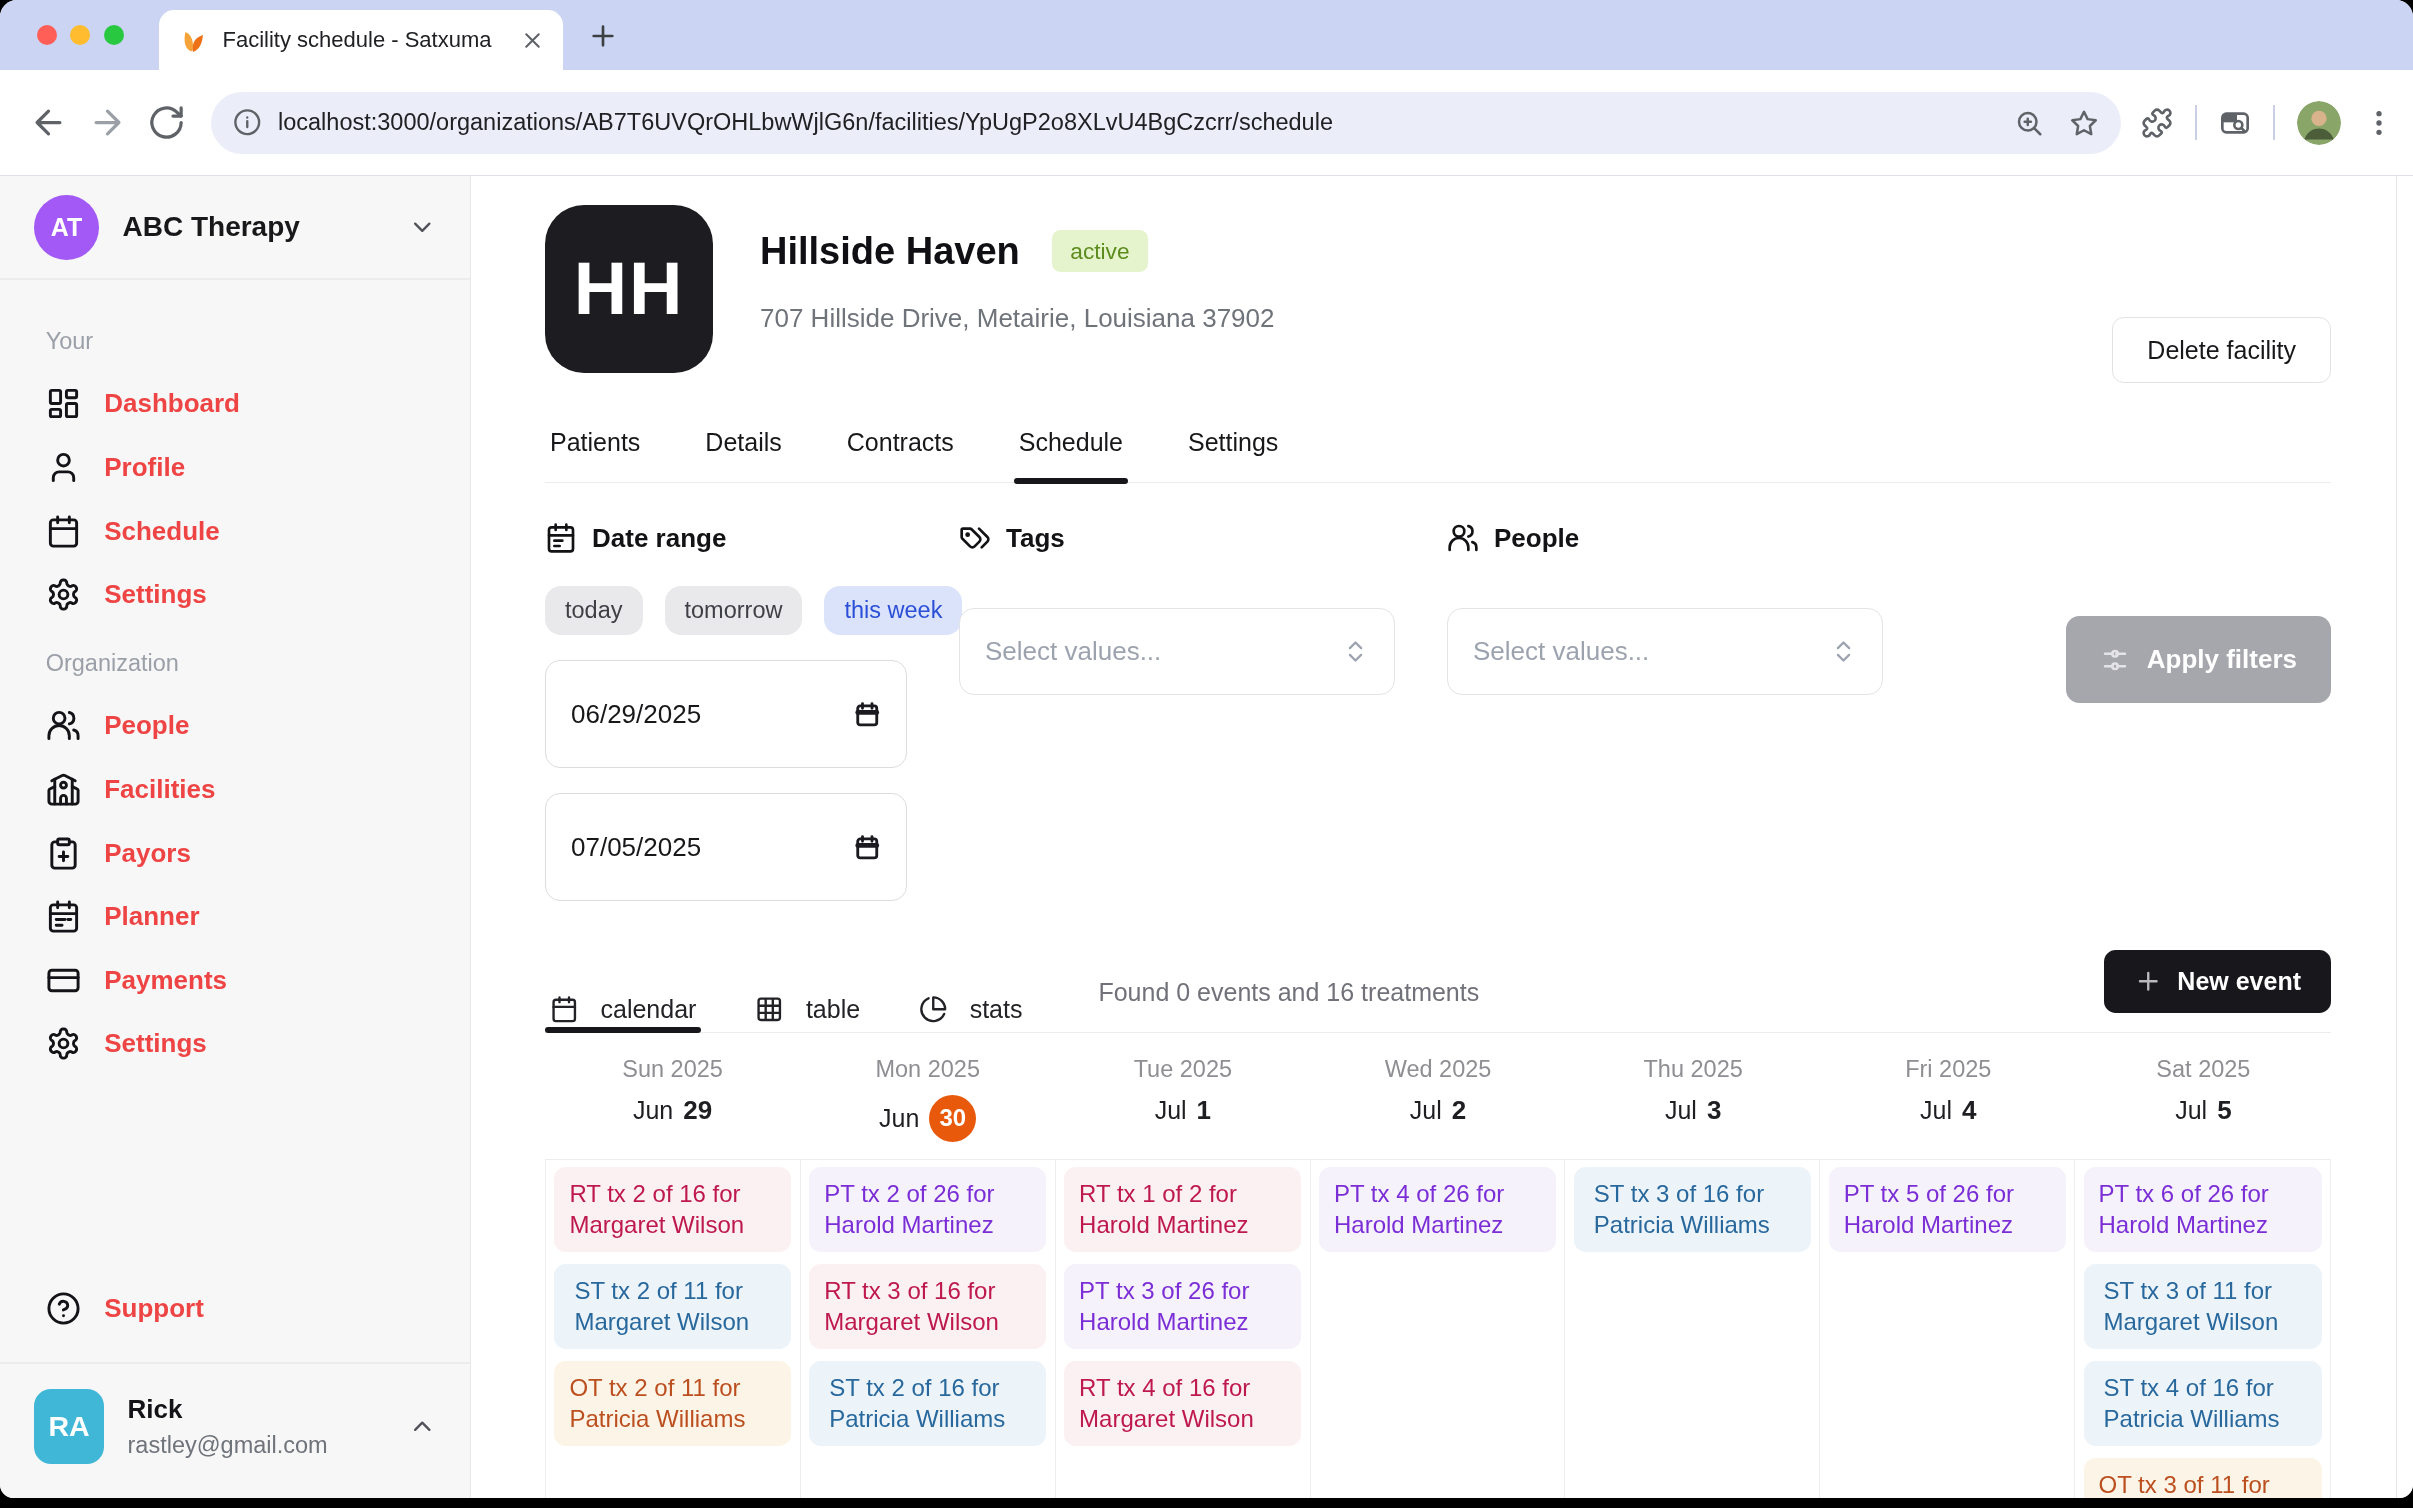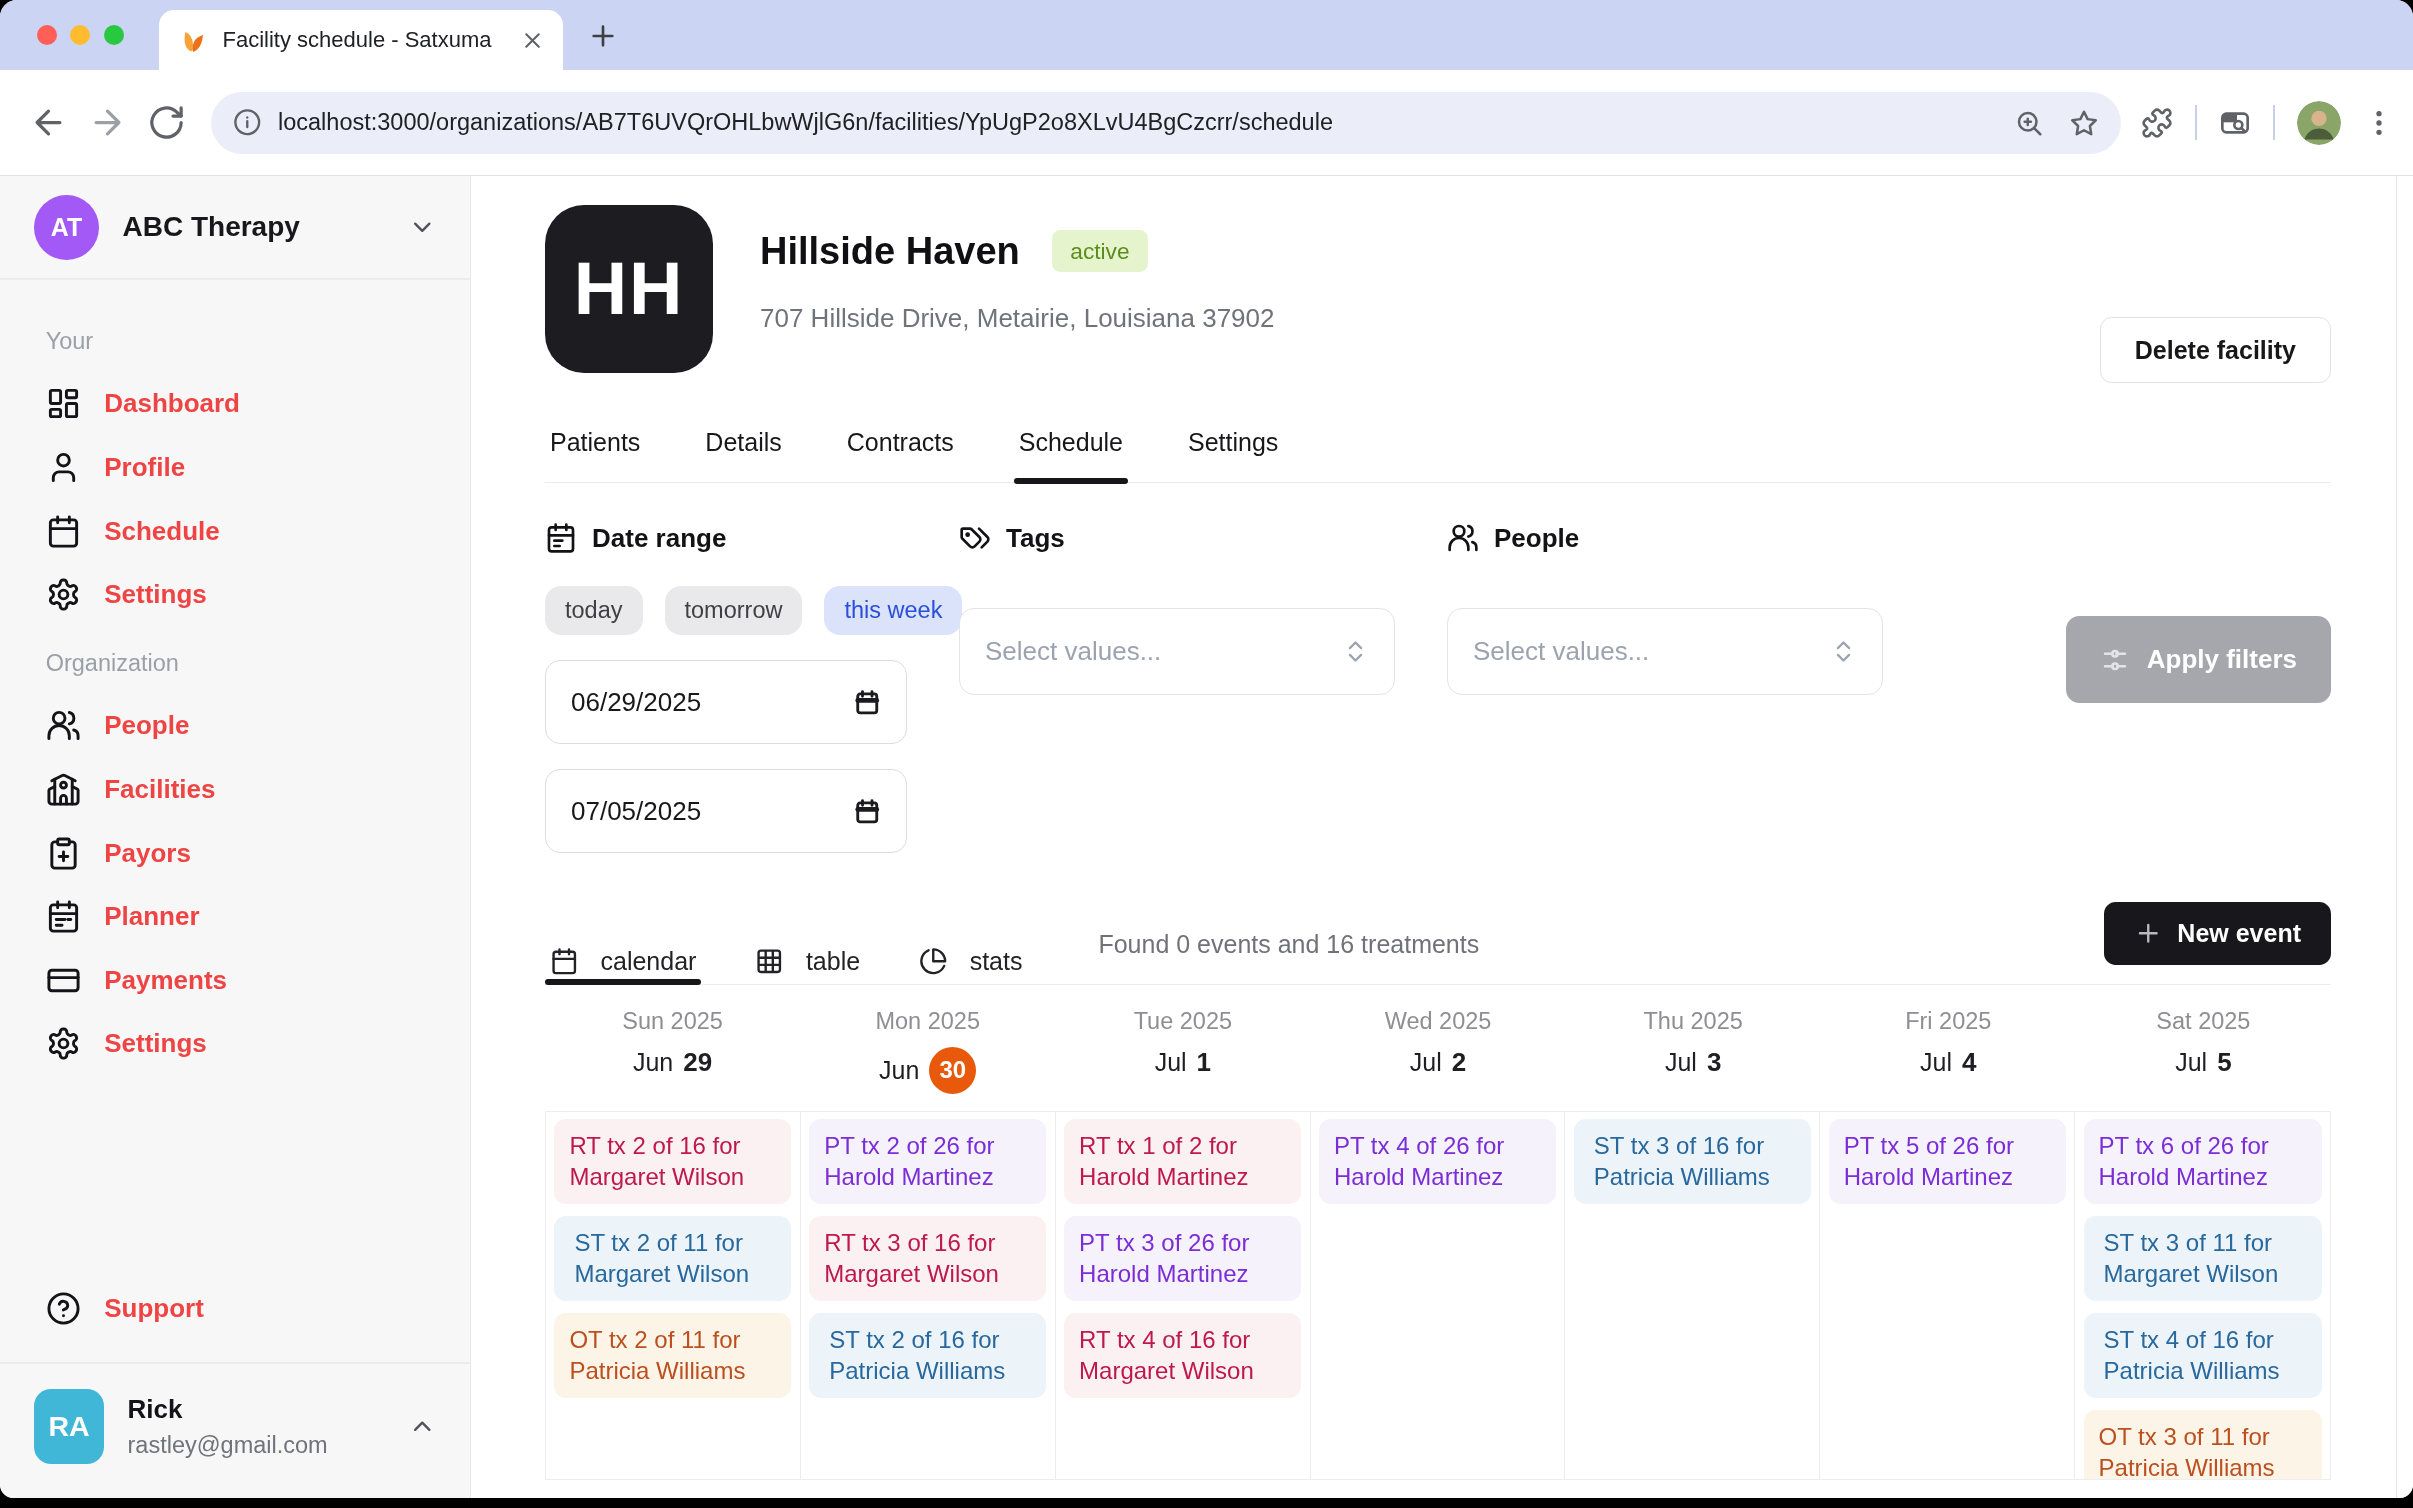--- a/index.html
+++ b/index.html
@@ -64,37 +64,37 @@
   .fac-avatar { width:168px; height:168px; border-radius:39px; background:var(--facility-avatar,#1c1c21);
     color:#fff; font-size:74px; font-weight:700; letter-spacing:1.7px;
     display:flex; align-items:center; justify-content:center; flex:none; }
   .fac-info { margin-left:47px; padding-top:25px; }
   .fac-titlerow { display:flex; align-items:center; }
   .fac-name { font-size:38px; font-weight:700; color:#101014; }
   .badge { margin-left:32px; font-size:22.7px; font-weight:500; color:var(--badge-text,#5c8c1d);
     background:var(--badge-bg,#e6f4cd); padding:7.6px 18.5px; border-radius:8.4px; }
   .fac-address { margin-top:30px; font-size:26px; color:#6f737a; }
   .delete-btn { position:absolute; right:65px; top:141px; background:#fff; border:1.7px solid #e2e2e6;
-    border-radius:11.7px; padding:17.6px 34px; font-size:25px; font-weight:700; color:#18181b; cursor:pointer; }
+    border-radius:11.7px; padding:17.6px 34px; font-size:25px; font-weight:400; color:#18181b; cursor:pointer; }
 
   
   .tabsrow { margin-top:44px; display:flex; gap:55px; border-bottom:1.7px solid #ececee; }
   .ptab { font-size:25px; font-weight:500; color:#18181b; padding:11.7px 5px 25px 5px; position:relative; cursor:pointer; }
   .ptab.active::after { content:""; position:absolute; left:0; right:0; bottom:-1.7px; height:5.9px;
     border-radius:3.4px; background:#17171b; }
 
   
   .filters { margin-top:39px; display:flex; align-items:flex-start; }
   .f-label { display:flex; align-items:center; gap:15px; font-size:26px; font-weight:700; color:#131316; }
   .f-label .ficon { width:32px; height:32px; color:#131316; }
   .colA { width:362px; }
   .chips { margin-top:32px; display:flex; gap:22px; }
   .chip { font-size:23.5px; color:#3f3f46; background:#e9e9eb; padding:11px 20px; border-radius:16px; cursor:pointer; white-space:nowrap; }
   .chip.active { background:var(--chip-active-bg,#dae3fa); color:var(--chip-active-text,#2b4fd6); font-weight:500;padding-left:20px; }
-  .dateinput { margin-top:25px; width:362px; height:84px; border:1.7px solid #dcdce1; border-radius:15px;
+  .dateinput { margin-top:25px; width:362px; height:108px; border:1.7px solid #dcdce1; border-radius:15px;
     display:flex; align-items:center; padding:0 25px; }
   .dateinput .dval { font-size:26px; color:#18181b; flex:1; }
   .dateinput .dicon { width:28.5px; height:28.5px; color:#1b1b1f; }
   .colB { margin-left:52px; width:436px; }
   .select { margin-top:54px; height:87px; border:1.7px solid #e3e3e8; border-radius:15px;
     display:flex; align-items:center; padding:0 25px; background:#fff; }
   .select .ph { font-size:26px; color:#9ca3af; flex:1; }
   .select .updown { width:27px; height:27px; color:#9ca3af; }
   .colD { margin-left:auto; padding-top:94px; }
   .apply-btn { height:87px; border-radius:13.4px; background:var(--apply-bg,#a6a6ad); color:#fff;

